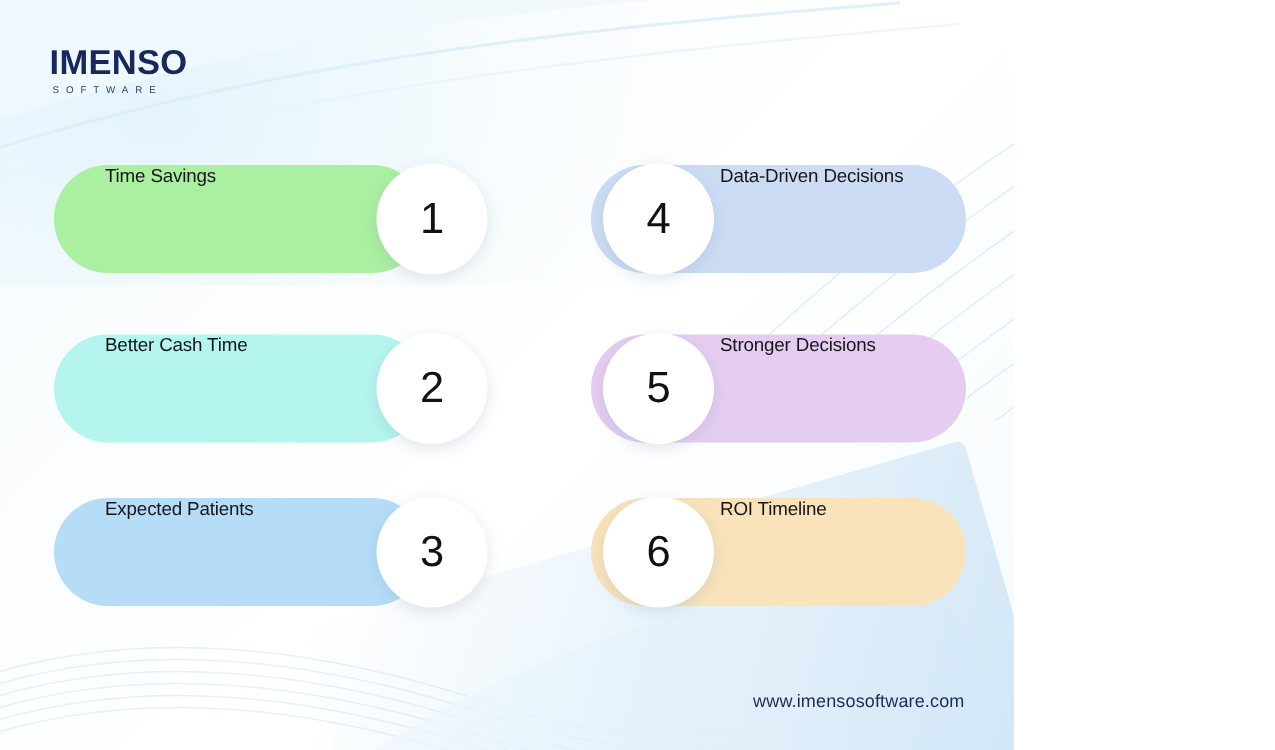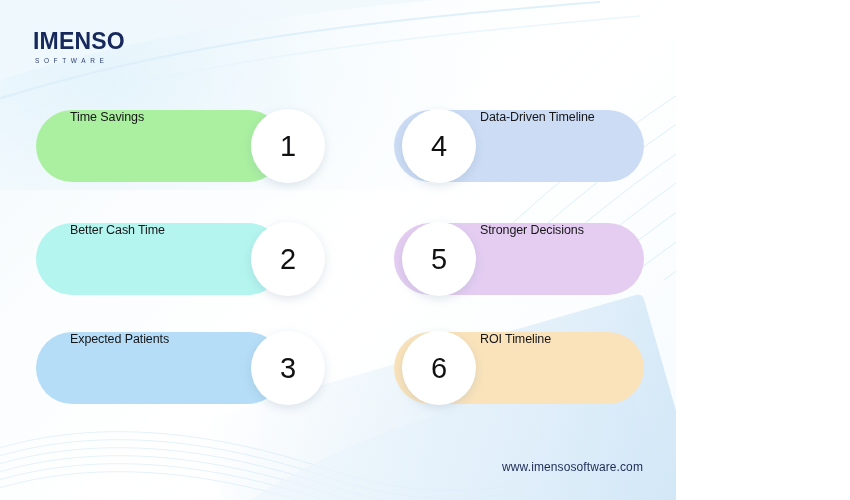--- a/index.html
+++ b/index.html
@@ -245,21 +245,21 @@
     <span class="pill-label">Expected Patients</span>
     <div class="num-circle on-right">
       <span class="num-text">3</span>
     </div>
   </div>
 
   <div class="pill right row1" id="pill-3" style="background: rgb(204, 220, 245);">
     <div class="num-circle on-left">
       <span class="num-text">4</span>
     </div>
-    <span class="pill-label">Data-Driven Timeline</span>
+    <span class="pill-label">Data-Driven Decisions</span>
   </div>
 
   <div class="pill right row2" id="pill-4" style="background: rgb(229, 205, 242);">
     <div class="num-circle on-left">
       <span class="num-text">5</span>
     </div>
     <span class="pill-label">Stronger Decisions</span>
   </div>
 
   <div class="pill right row3" id="pill-5" style="background: rgb(250, 227, 187);">

